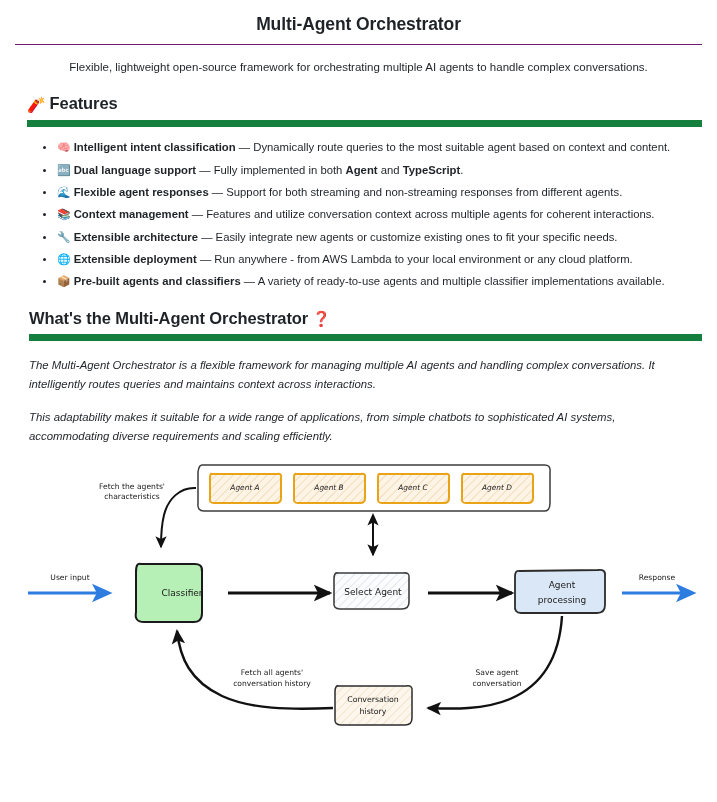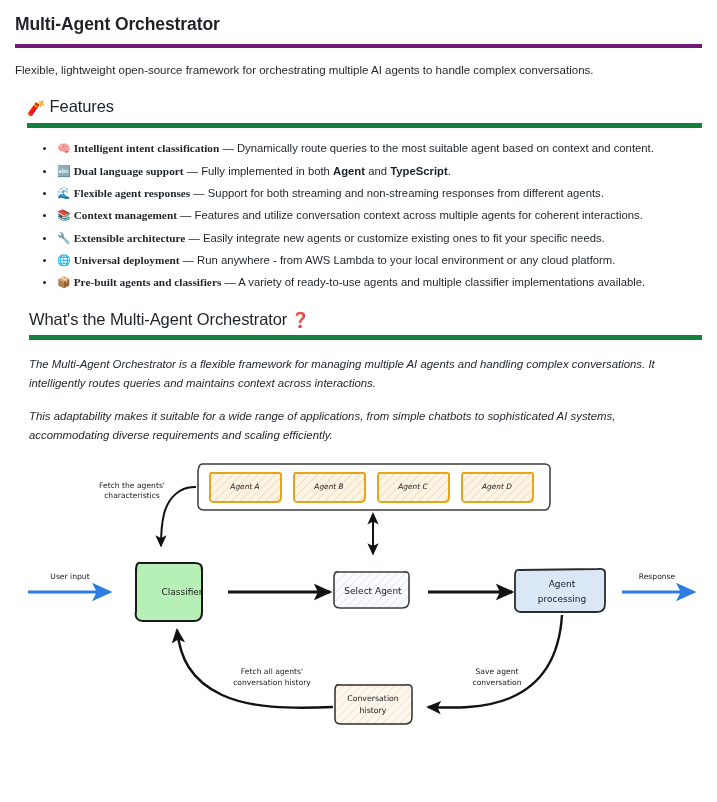--- a/index.html
+++ b/index.html
@@ -17,44 +17,45 @@
   .page {
     width: 717px;
     height: 802px;
     position: relative;
     box-sizing: border-box;
     padding: 0 15px;
   }
 
   
   .doc-title {
+    text-align: center;
     font-size: 17.5px;
     font-weight: bold;
     letter-spacing: -0.1px;
     color: #1f2328;
     margin: 14px 0 0 0;
     padding-bottom: 9px;
-    border-bottom: 4px solid #701a75;
+    border-bottom: 1px solid #701a75;
   }
   .tagline {
-    text-align: left;
+    text-align: center;
     font-size: 11.5px;
     color: #1f2328;
     margin: 14px 0 0 0;
     line-height: 1.5;
   }
 
   
   h2.section {
     font-size: 16.5px;
-    font-weight: normal;
+    font-weight: bold;
     color: #1f2328;
     margin: 18px 0 12px 12px;
     padding-bottom: 6px;
-    border-bottom: 5px solid #15803d;
+    border-bottom: 7px solid #15803d;
     display: block;
     letter-spacing: -0.1px;
   }
   h2.section .hicon {
     font-size: 15px;
     margin-right: 4px;
     vertical-align: -1px;
   }
   h2.section .trail-icon {
     color: #d93025;
@@ -87,21 +88,20 @@
     height: 3px;
     background: #1f2328;
     border-radius: 50%;
   }
   .li-icon {
     font-size: 11px;
     margin-right: 3px;
   }
   .li-term {
     font-weight: bold;
-    font-family: Liberation Serif, serif;
   }
 
   
   p.body-par {
     font-size: 11.4px;
     line-height: 1.62;
     color: #1f2328;
     margin: 15px 14px 0 14px;
     font-style: italic;
   }
@@ -157,21 +157,21 @@
     <li>
       <span class="li-icon">🌊</span><span class="li-term">Flexible agent responses</span><span> — </span><span>Support for both streaming and non-streaming responses from different agents.</span>
     </li>
     <li>
       <span class="li-icon">📚</span><span class="li-term">Context management</span><span> — </span><span>Features and utilize conversation context across multiple agents for coherent interactions.</span>
     </li>
     <li>
       <span class="li-icon">🔧</span><span class="li-term">Extensible architecture</span><span> — </span><span>Easily integrate new agents or customize existing ones to fit your specific needs.</span>
     </li>
     <li>
-      <span class="li-icon">🌐</span><span class="li-term">Universal deployment</span><span> — </span><span>Run anywhere - from AWS Lambda to your local environment or any cloud platform.</span>
+      <span class="li-icon">🌐</span><span class="li-term">Extensible deployment</span><span> — </span><span>Run anywhere - from AWS Lambda to your local environment or any cloud platform.</span>
     </li>
     <li>
       <span class="li-icon">📦</span><span class="li-term">Pre-built agents and classifiers</span><span> — </span><span>A variety of ready-to-use agents and multiple classifier implementations available.</span>
     </li>
   </ul>
 
   <h2 class="section sub">
     <span>What's the Multi-Agent Orchestrator</span><span class="trail-icon">❓</span>
   </h2>
 

